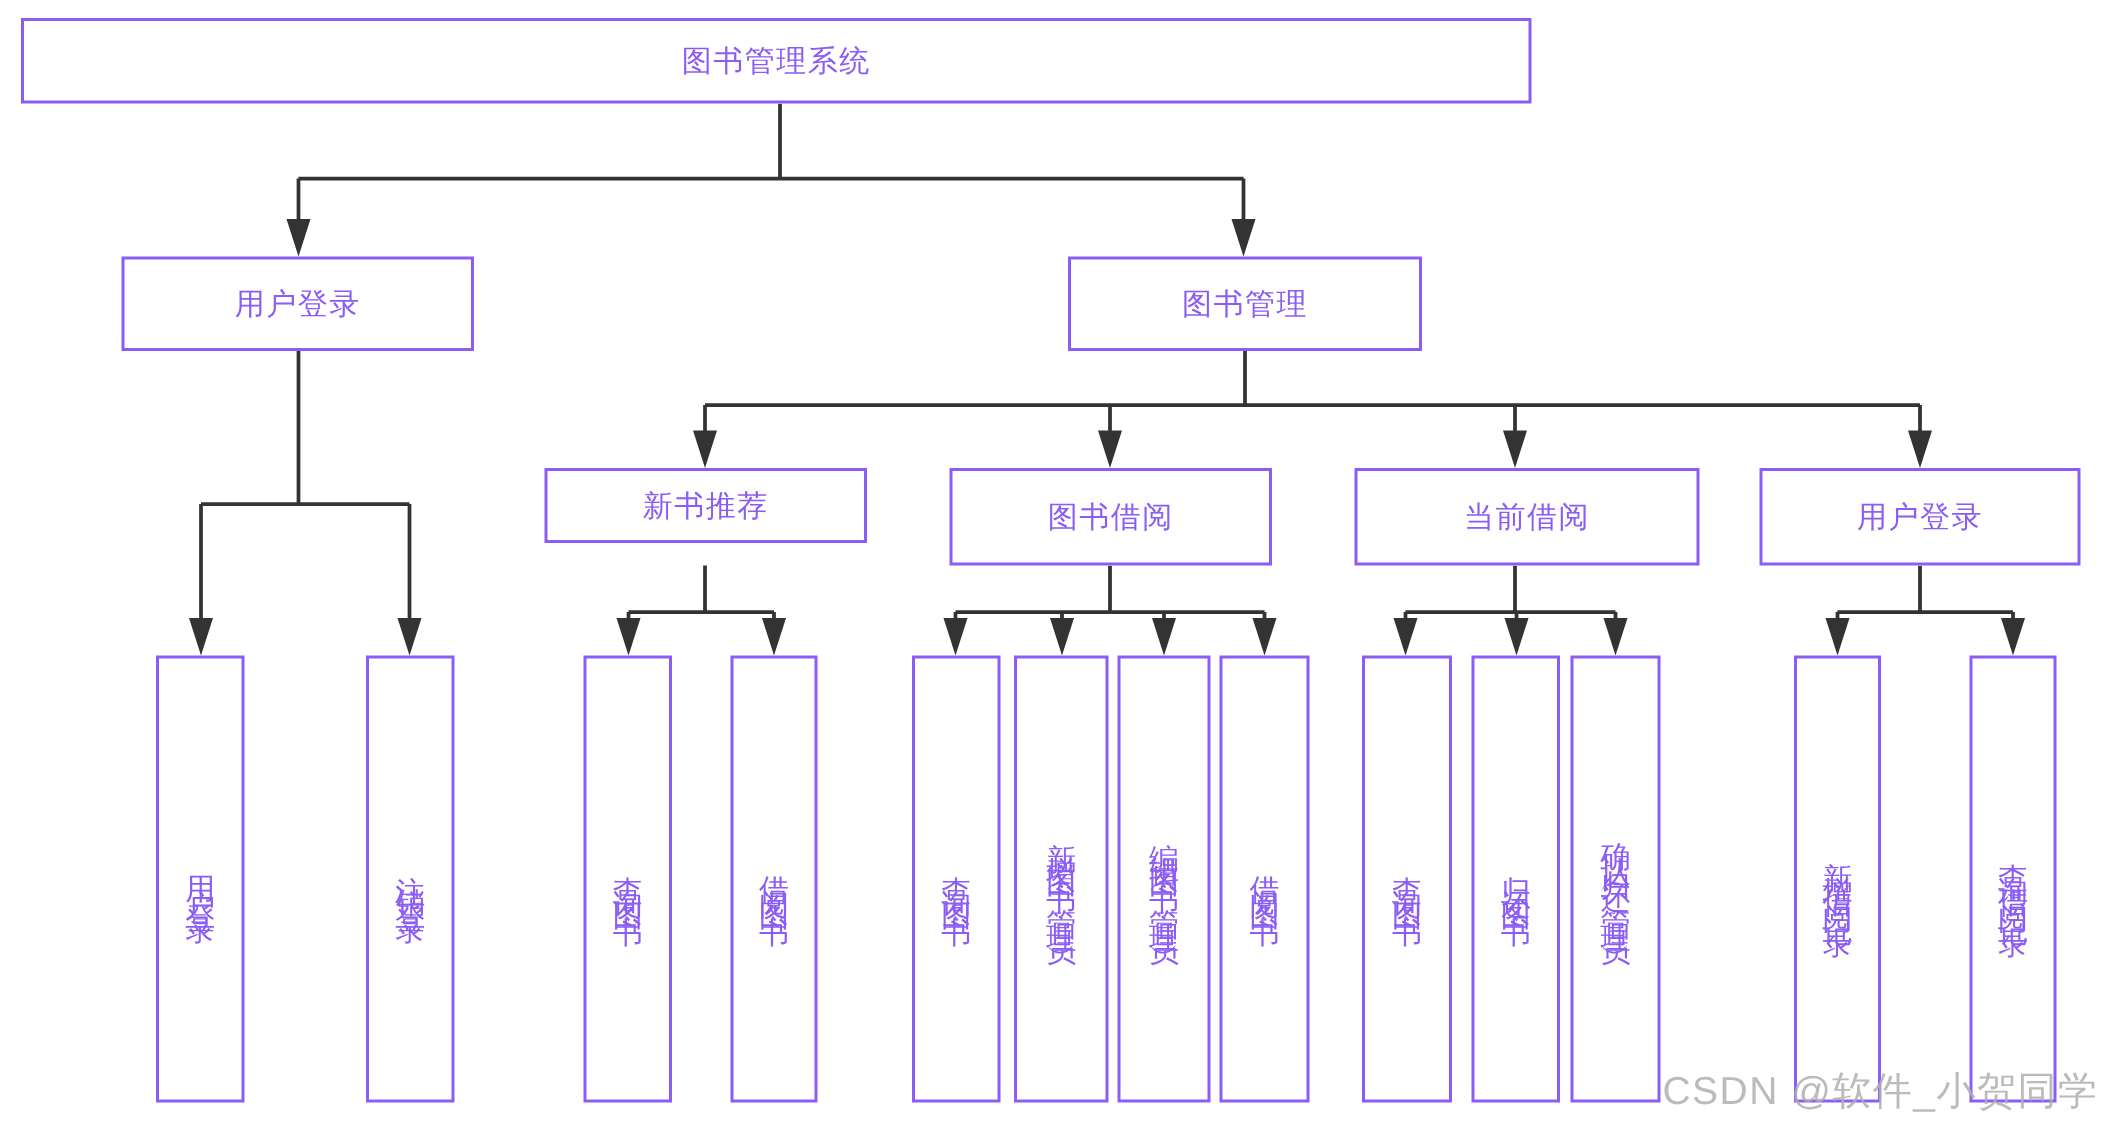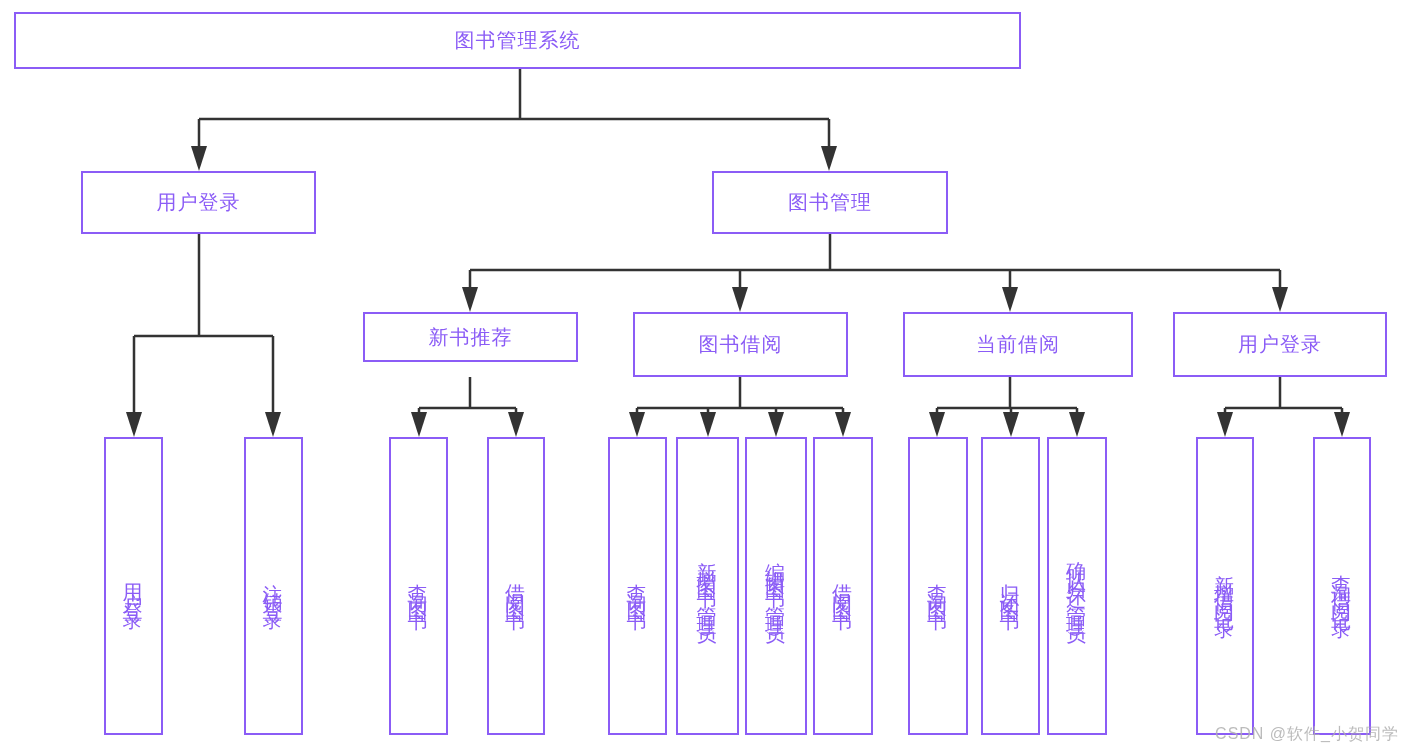--- a/index.html
+++ b/index.html
@@ -15,21 +15,21 @@
     background:#ffffff;border:2px solid #8b5cf6;box-sizing:border-box;
     display:flex;align-items:center;justify-content:center;
     color:#8b5cf6;font-size:20px;letter-spacing:1px;
   }
   .leaf{
     writing-mode:vertical-lr;text-orientation:mixed;
     letter-spacing:9px;font-size:20px;
   }
   .watermark{
     position:absolute;right:6px;bottom:2px;z-index:5;
-    font-size:16px;color:rgba(175,175,175,0.85);letter-spacing:1px;
+    font-size:26px;color:rgba(175,175,175,0.85);letter-spacing:1px;
   }
 </style>
 </head>
 <body>
 
 <div id="stage">
 
   <svg class="connectors" width="1405" height="747" viewBox="0 0 1405 747">
     <g stroke="#333333" stroke-width="2.5" fill="none">
 

